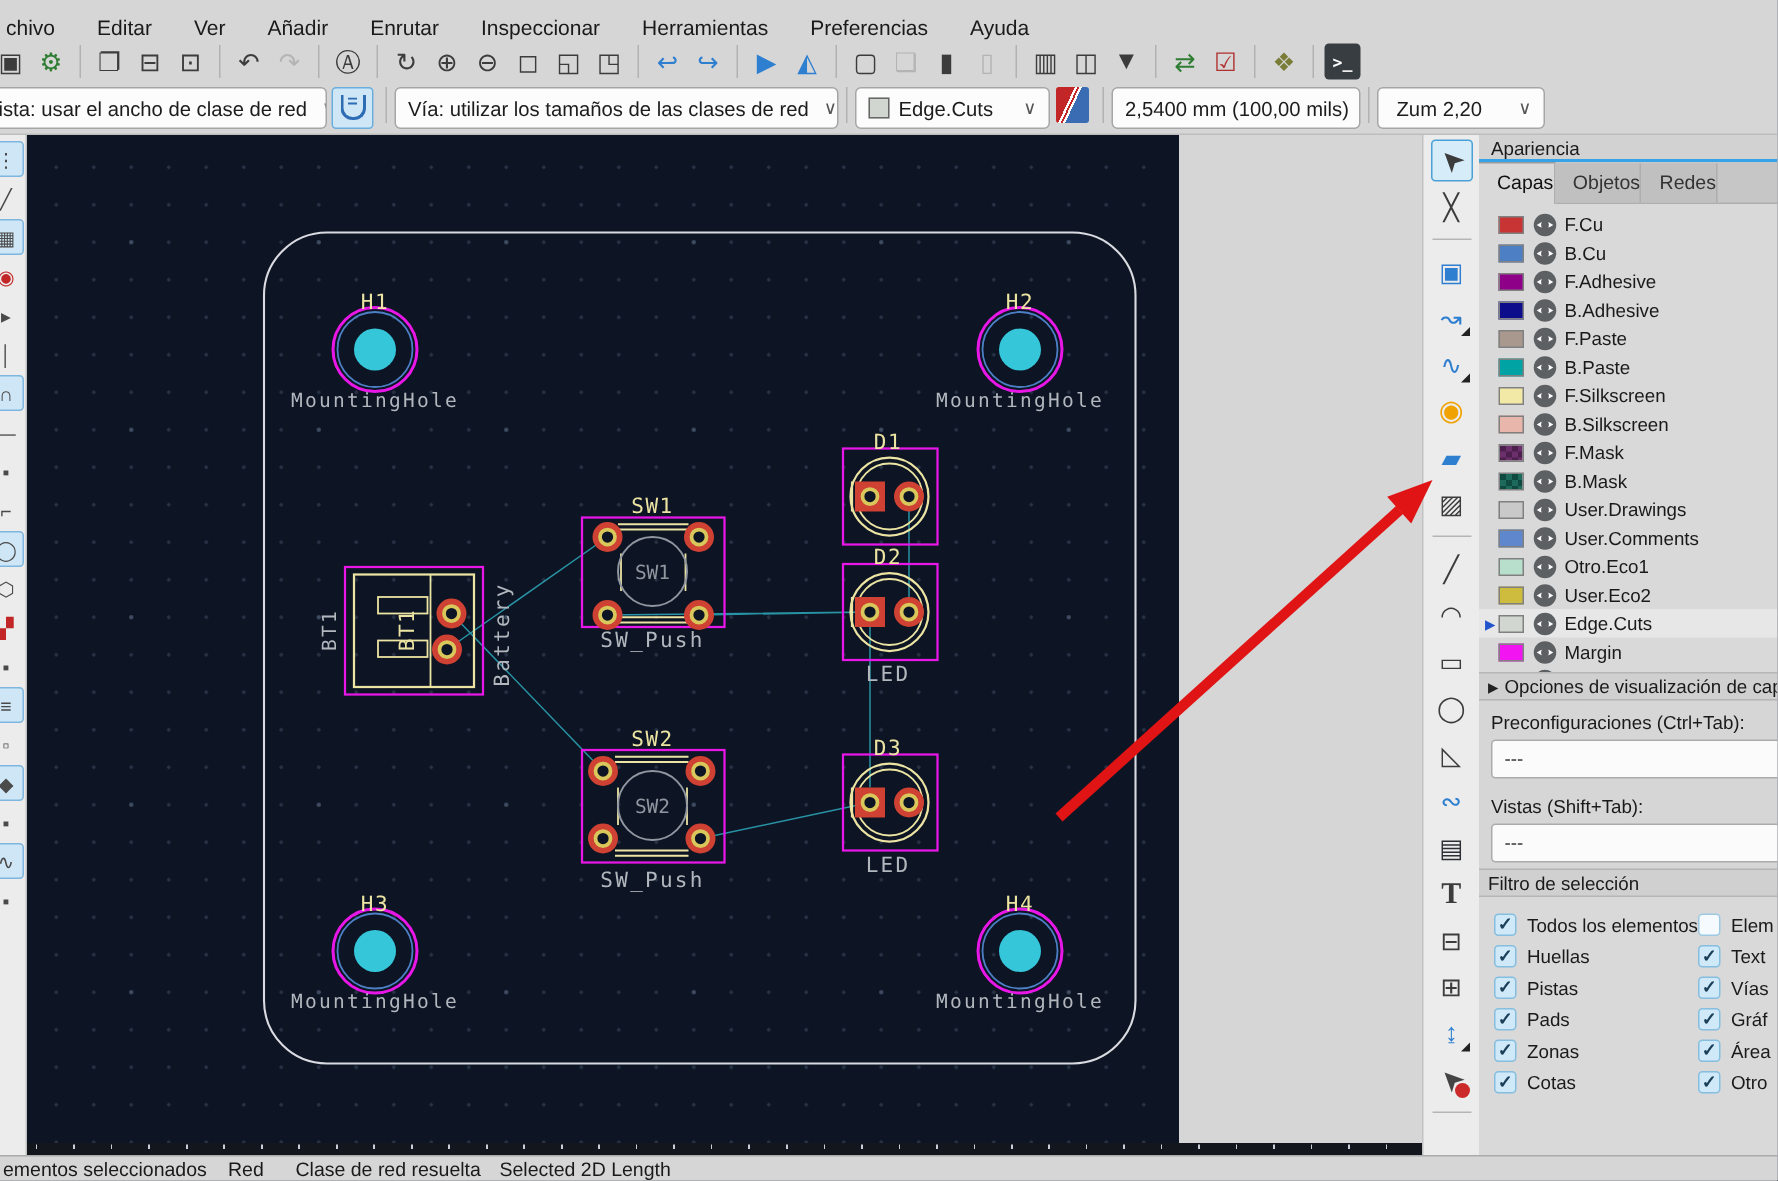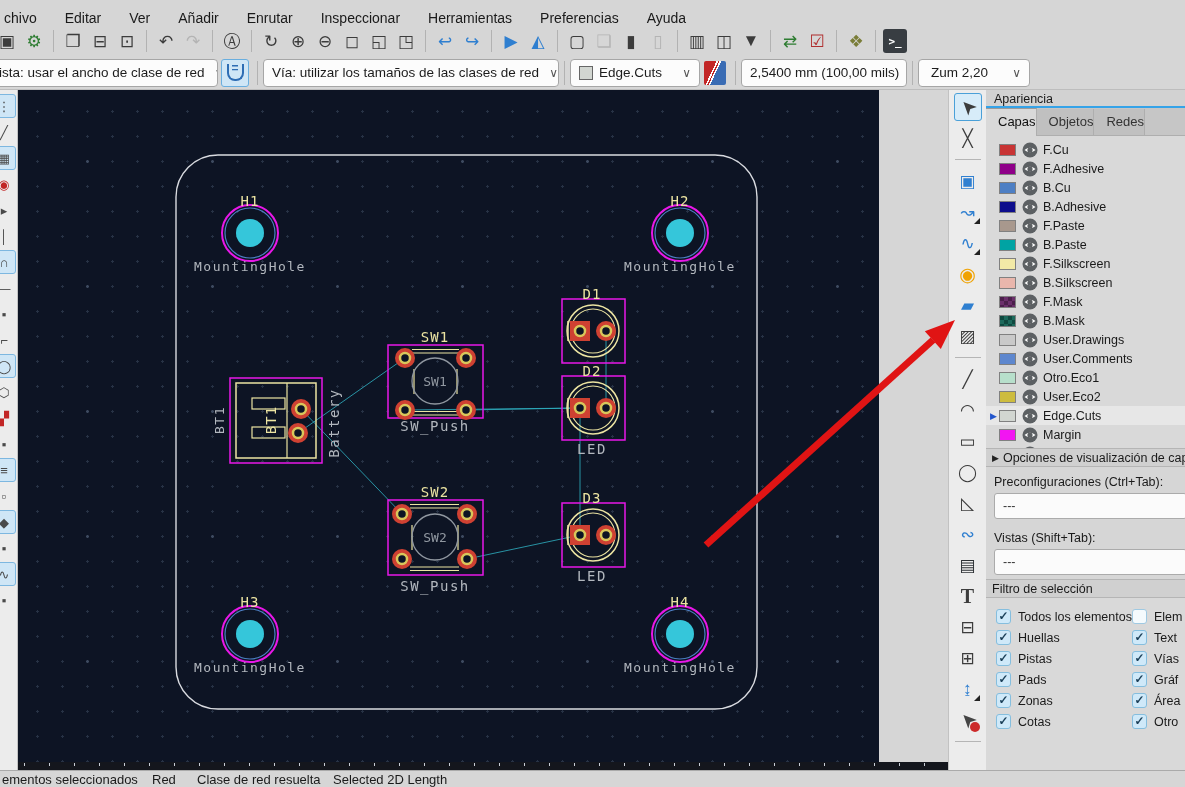--- a/index.html
+++ b/index.html
@@ -21,21 +21,21 @@
   .ticon.green { color:#2e7d32; }
   .ticon.blue { color:#2f7fd0; }
   .ticon.red { color:#b03030; }
   .ticon.olive { color:#7a7d38; }
   .ticon.disabled { color:#b4b4b4; }
   .ticon.dark { background:#383d42; color:#fff; font-size:11px; font-weight:bold;
     font-family:"DejaVu Sans Mono", monospace; }
   .tsep { width:1px; height:22px; background:#b2b2b2; margin:0 4px; }
 
   
-  .toolbar2 { height:34px; background:#d6d6d6; display:flex; align-items:center;
+  .toolbar2 { height:34px; background:#d6d6d6; display:flex; align-items:flex-start;
     padding:2px 0; border-bottom:1px solid #bdbdbd; }
   .combo { height:28px; background:#fcfcfc; border:1px solid #a6a6a6; border-radius:4px;
     display:flex; align-items:center; padding:0 8px; font-size:13.5px; color:#1c1c1c;
     white-space:nowrap; overflow:hidden; }
   .combo .chev { margin-left:auto; padding-left:10px; color:#555; font-size:12px; }
   .combo .swatch { width:14px; height:14px; background:#d2d6d1; border:1px solid #666;
     margin-right:6px; flex:none; }
   .c1 { width:228px; margin-left:-10px; }
   .c2 { width:296px; }
   .c3 { width:130px; }
@@ -57,21 +57,21 @@
   
   .lefttools { width:18px; background:#ececec; border-right:1px solid #c2c2c2;
     overflow:hidden; padding-top:2px; }
   .lt { width:24px; height:24px; margin:2px 0 2px -8px; display:flex; align-items:center;
     justify-content:center; font-size:13px; color:#4a4a4a; border-radius:3px; }
   .lt.hl { background:#cfe6f6; border:1px solid #7db7e0; }
   .lt.red { color:#c22626; }
 
   
   .canvas-col { width:930px; display:flex; flex-direction:column; }
-  .canvas { position:relative; width:861px; height:672px; background-color:#0d1424;
+  .canvas { position:relative; width:768px; height:672px; background-color:#0d1424;
     background-image:
       radial-gradient(#3d4a60 1.2px, transparent 1.6px),
       radial-gradient(#273245 1px, transparent 1.3px);
     background-size:125px 125px, 25px 25px;
     background-position:7px 9px, 7px 9px; }
   .canvas svg { position:absolute; left:0; top:0; }
   .canvas-ticks { height:8px; background:#14161d;
     background-image:repeating-linear-gradient(90deg,#c9ced6 0 1px, transparent 1px 25px);
     background-size:100% 3px; background-repeat:no-repeat; background-position:6px 1px; }
 
@@ -497,41 +497,41 @@
             <svg width="16" height="16" viewBox="0 0 16 16">
               <circle cx="8" cy="8" r="7.5" fill="#5c6063"></circle>
               <path d="M2.5 8 Q8 3.6 13.5 8 Q8 12.4 2.5 8 Z" fill="#fff"></path>
               <circle cx="8" cy="8" r="2.6" fill="#5c6063"></circle>
             </svg>
           </span>
           <span class="lname">F.Cu</span>
         </div>
             <div class="lrow">
           <span class="larrow"></span>
+          <span class="lswatch" style="background: rgb(77, 127, 196);"></span>
+          <span class="leye">
+            <svg width="16" height="16" viewBox="0 0 16 16">
+              <circle cx="8" cy="8" r="7.5" fill="#5c6063"></circle>
+              <path d="M2.5 8 Q8 3.6 13.5 8 Q8 12.4 2.5 8 Z" fill="#fff"></path>
+              <circle cx="8" cy="8" r="2.6" fill="#5c6063"></circle>
+            </svg>
+          </span>
+          <span class="lname">B.Cu</span>
+        </div>
+            <div class="lrow">
+          <span class="larrow"></span>
           <span class="lswatch" style="background: rgb(143, 0, 137);"></span>
           <span class="leye">
             <svg width="16" height="16" viewBox="0 0 16 16">
               <circle cx="8" cy="8" r="7.5" fill="#5c6063"></circle>
               <path d="M2.5 8 Q8 3.6 13.5 8 Q8 12.4 2.5 8 Z" fill="#fff"></path>
               <circle cx="8" cy="8" r="2.6" fill="#5c6063"></circle>
             </svg>
           </span>
           <span class="lname">F.Adhesive</span>
-        </div>
-            <div class="lrow">
-          <span class="larrow"></span>
-          <span class="lswatch" style="background: rgb(77, 127, 196);"></span>
-          <span class="leye">
-            <svg width="16" height="16" viewBox="0 0 16 16">
-              <circle cx="8" cy="8" r="7.5" fill="#5c6063"></circle>
-              <path d="M2.5 8 Q8 3.6 13.5 8 Q8 12.4 2.5 8 Z" fill="#fff"></path>
-              <circle cx="8" cy="8" r="2.6" fill="#5c6063"></circle>
-            </svg>
-          </span>
-          <span class="lname">B.Cu</span>
         </div>
             <div class="lrow">
           <span class="larrow"></span>
           <span class="lswatch" style="background: rgb(13, 13, 140);"></span>
           <span class="leye">
             <svg width="16" height="16" viewBox="0 0 16 16">
               <circle cx="8" cy="8" r="7.5" fill="#5c6063"></circle>
               <path d="M2.5 8 Q8 3.6 13.5 8 Q8 12.4 2.5 8 Z" fill="#fff"></path>
               <circle cx="8" cy="8" r="2.6" fill="#5c6063"></circle>
             </svg>

